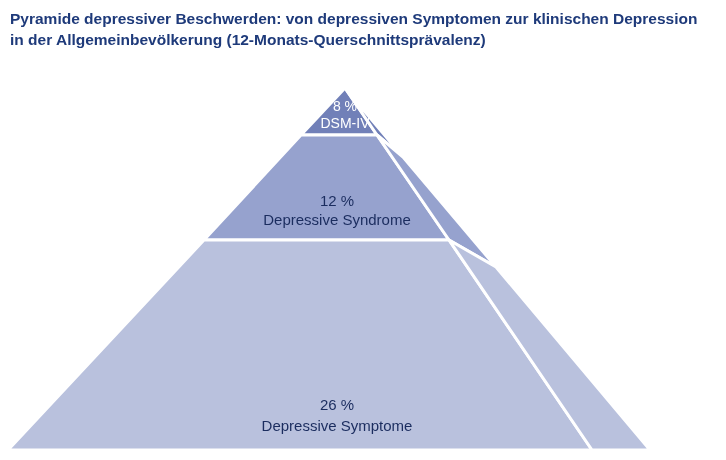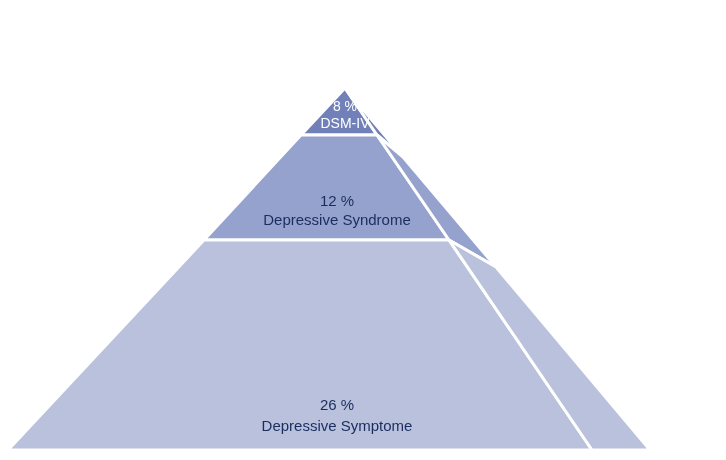--- a/index.html
+++ b/index.html
@@ -43,20 +43,24 @@
     font-family: "Liberation Sans", sans-serif;
     font-size: 15px;
   }
   .tier-text.small { font-size: 14px; }
 </style>
 </head>
 <body>
 
 <div class="page">
 
+  <div class="chart-title">
+    <span class="line">Pyramide depressiver Beschwerden: von depressiven Symptomen zur klinischen Depression</span>
+    <span class="line">in der Allgemeinbevölkerung (12-Monats-Querschnittsprävalenz)</span>
+  </div>
 
   <svg class="pyramid-svg" viewBox="0 0 726 460">
 
     <polygon class="tier-poly" points="345,88 301,135 377,135" fill="#7180b8"></polygon>
 
     <polygon class="tier-poly" points="345,88 377,135 403,157" fill="#7180b8"></polygon>
 
     <polygon class="tier-poly" points="301,135 377,135 449,240 204,240" fill="#96a2ce"></polygon>
 
     <polygon class="tier-poly" points="377,135 403,157 496,267 449,240" fill="#96a2ce"></polygon>

